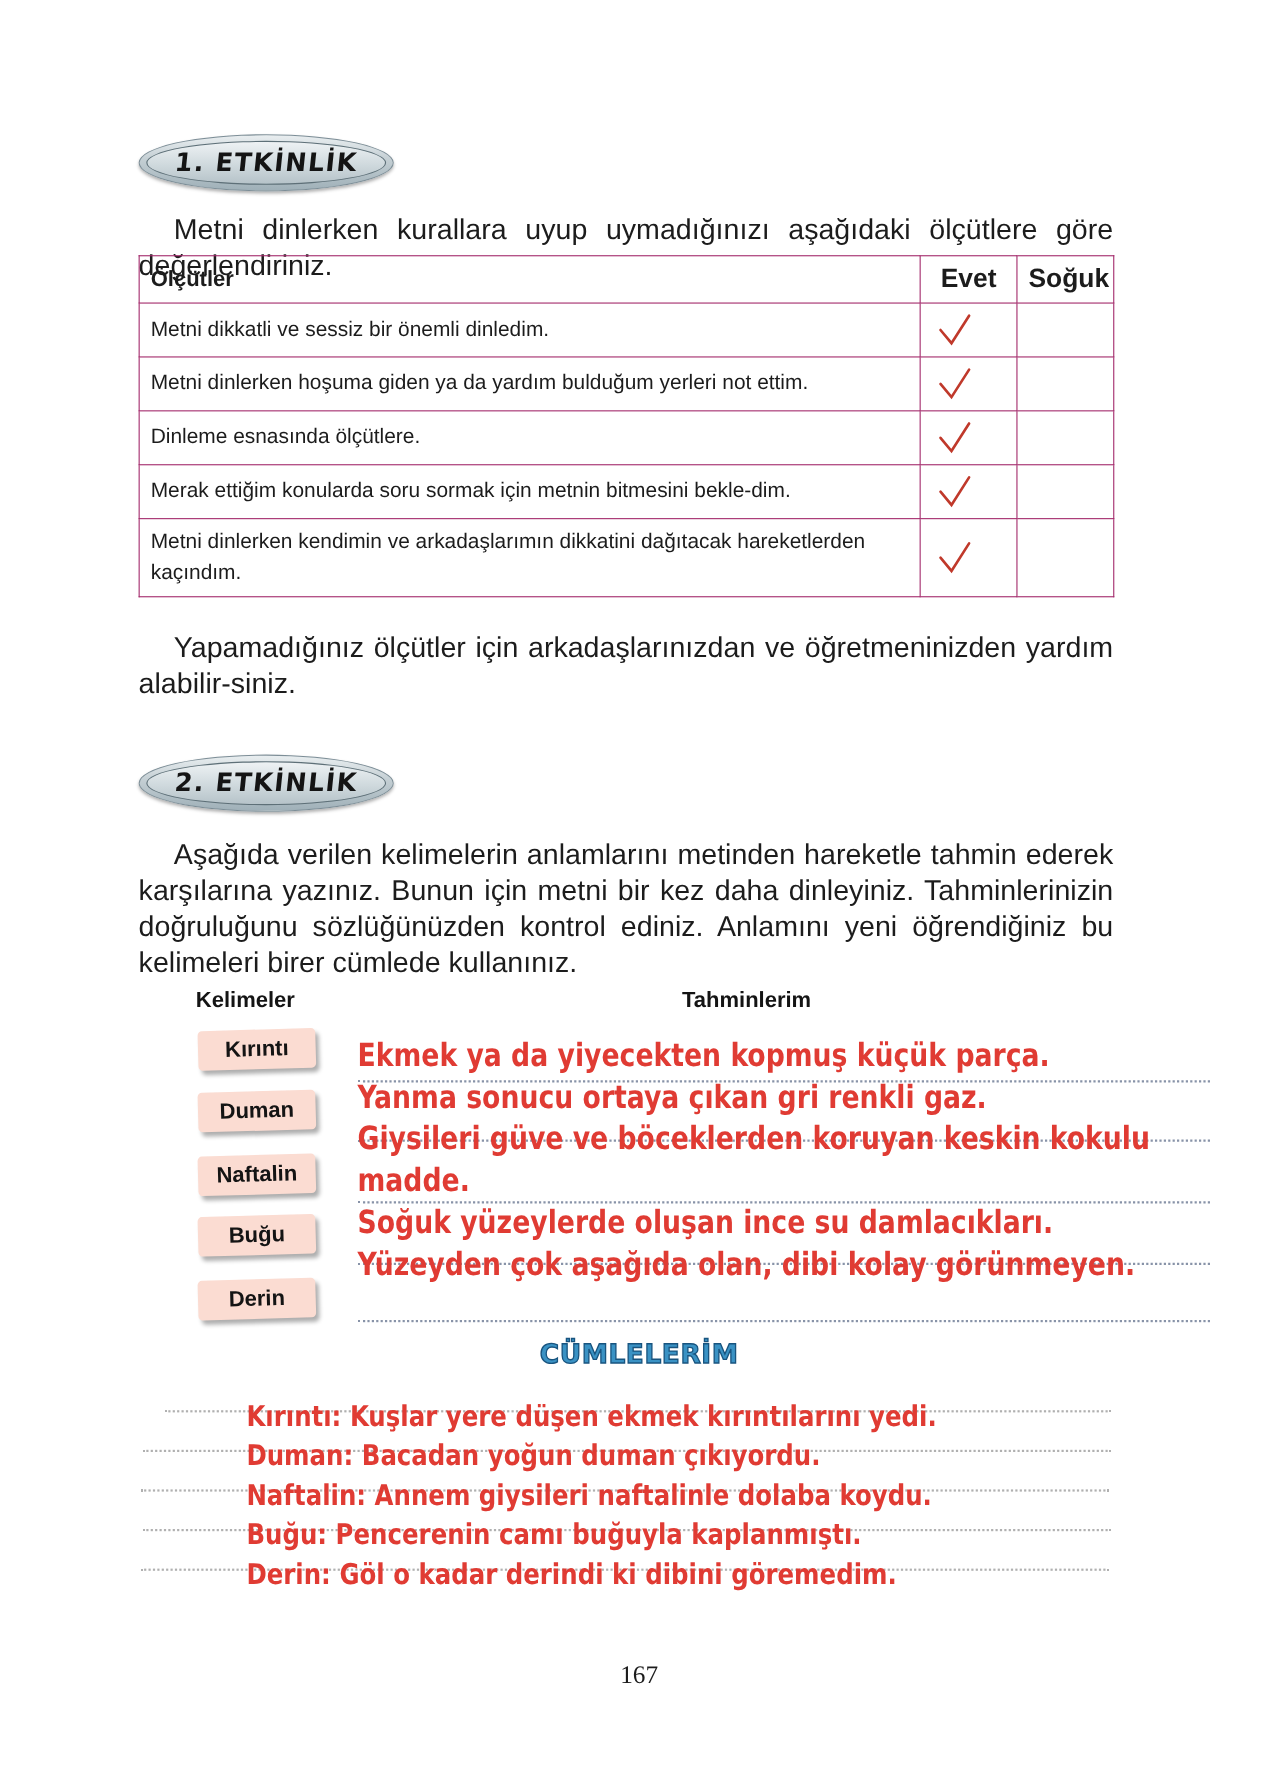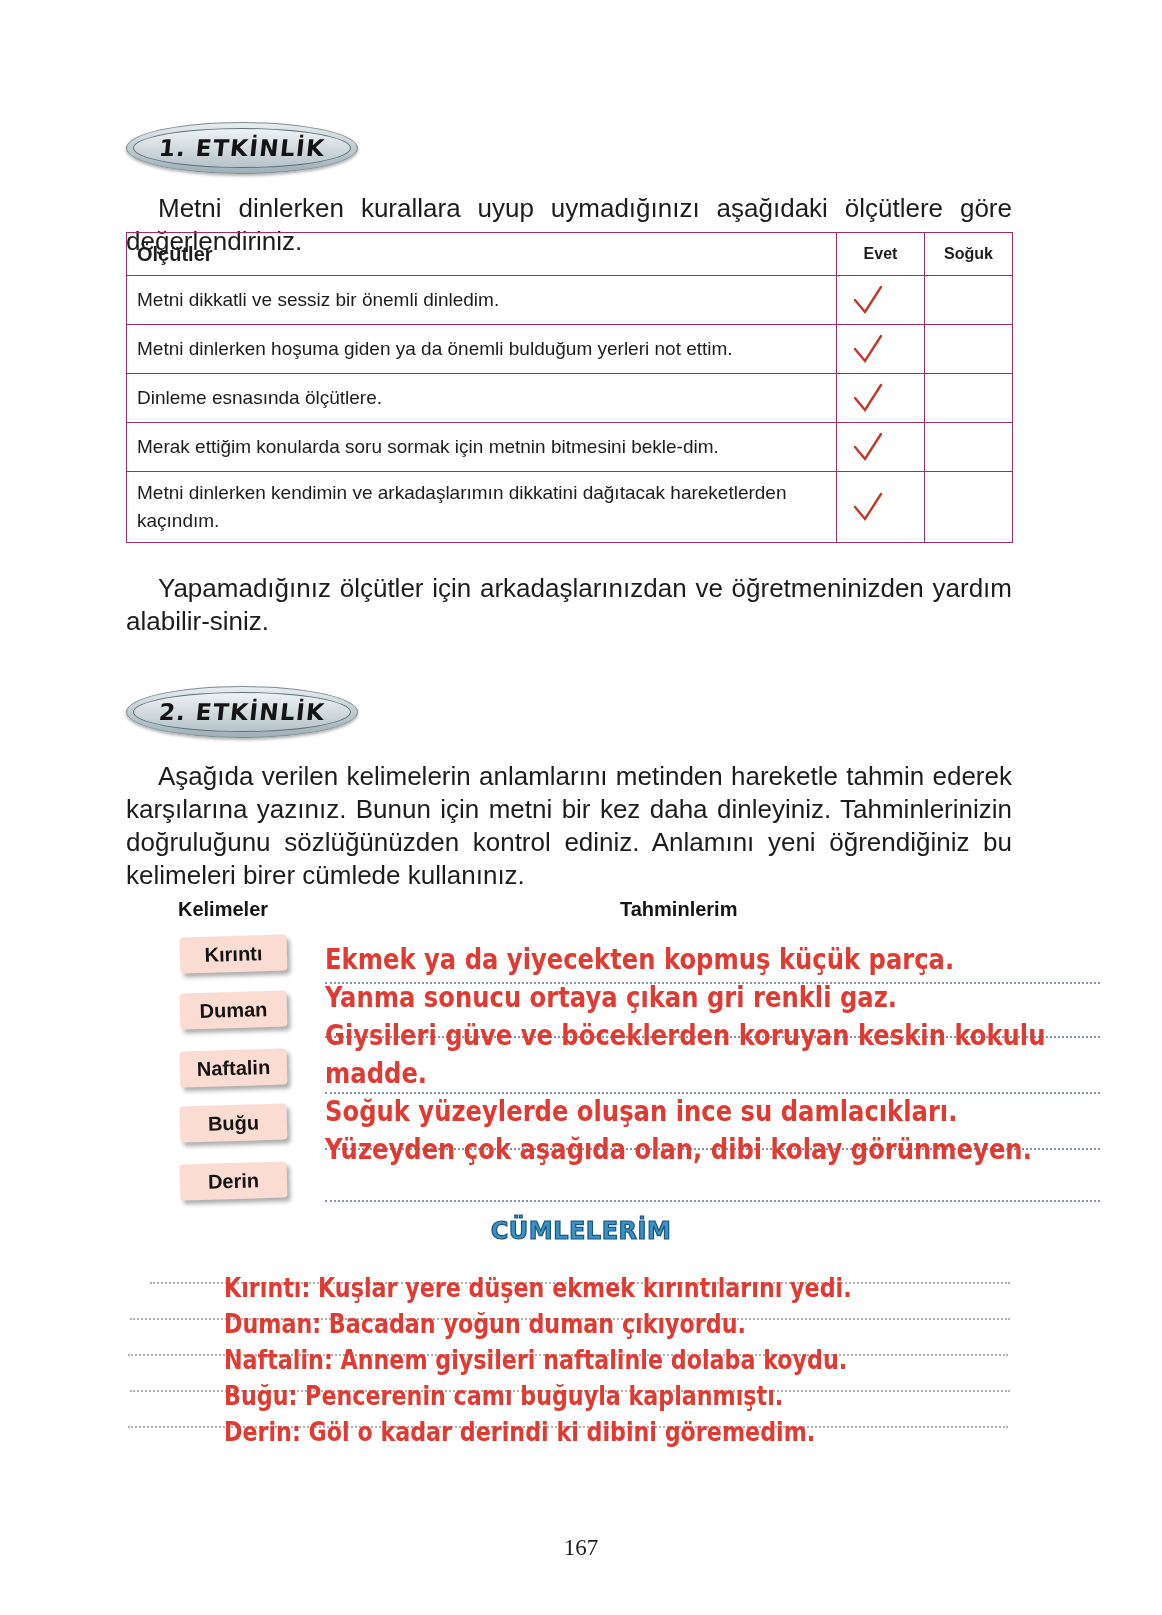--- a/index.html
+++ b/index.html
@@ -89,21 +89,21 @@
     font-weight: normal;
     text-align: left;
   }
   .crit-table th.col-crit {
     font-weight: bold;
     font-size: 20px;
   }
   .crit-table th.col-yn {
     text-align: center;
     font-weight: bold;
-    font-size: 16px;
+    font-size: 24px;
   }
   .cell-check {
     text-align: center;
     padding: 0;
   }
   .checkmark {
     display: inline-block;
     width: 42px;
     height: 34px;
     vertical-align: middle;
@@ -180,21 +180,20 @@
     transform-origin: left center;
   }
 
   .page-num {
     position: absolute;
     width: 100%;
     text-align: center;
     font-size: 23px;
     color: #1c1c1c;
     font-family: "Liberation Serif", serif;
-    margin-top: 25px;
   }
 </style>
 </head>
 <body>
 
 <div class="page">
 
   <div class="badge-wrap" style="left:126px; top:122px;">
     <div class="badge-outer"></div>
     <div class="badge-inner">
@@ -223,21 +222,21 @@
         <td class="cell-check">
           <span class="checkmark">
             <svg width="42" height="34" viewBox="0 0 42 34">
                 <path d="M8 17 L18 29 L34 4" fill="none" stroke="#c0392b" stroke-width="2.4" stroke-linecap="round"></path>
               </svg>
           </span>
         </td>
         <td class="cell-check"></td>
       </tr>
       <tr>
-        <td>Metni dinlerken hoşuma giden ya da önemli bulduğum yerleri not ettim.</td>
+        <td>Metni dinlerken hoşuma giden ya da yardım bulduğum yerleri not ettim.</td>
         <td class="cell-check">
           <span class="checkmark">
             <svg width="42" height="34" viewBox="0 0 42 34">
                 <path d="M8 17 L18 29 L34 4" fill="none" stroke="#c0392b" stroke-width="2.4" stroke-linecap="round"></path>
               </svg>
           </span>
         </td>
         <td class="cell-check"></td>
       </tr>
       <tr>

